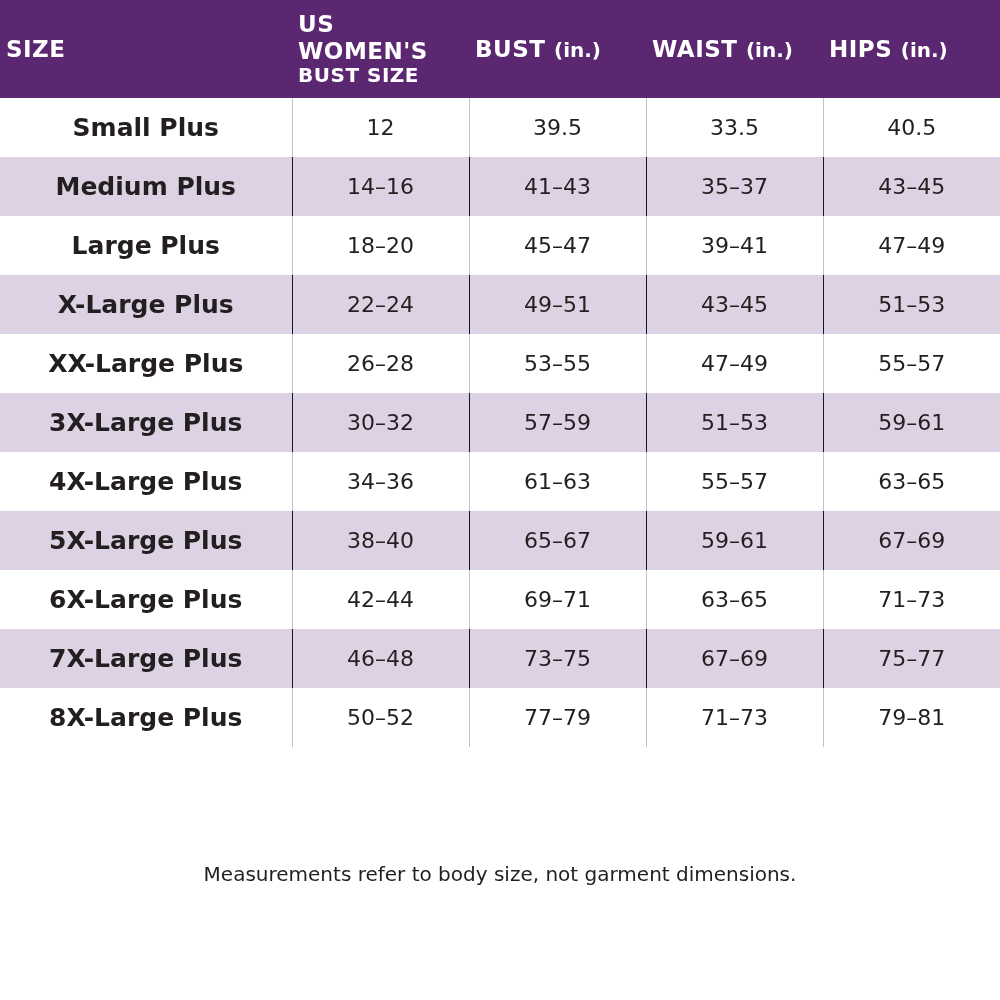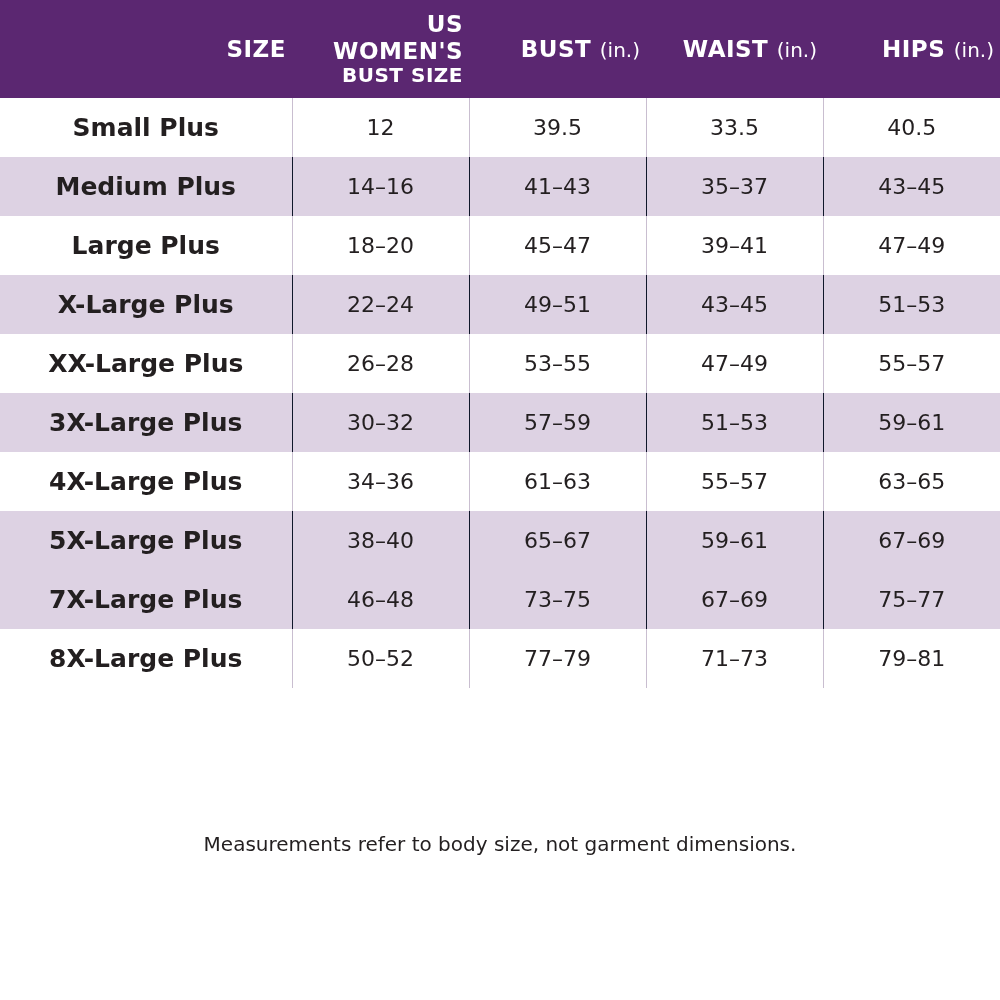--- a/index.html
+++ b/index.html
@@ -35,27 +35,27 @@
   table.size-table col.c-waist  { width: 177px; }
   table.size-table col.c-hips   { width: 177px; }
 
   thead th {
     background: #5b2771;
     color: #ffffff;
     height: 98px;
     font-size: 23px;
     font-weight: bold;
     letter-spacing: 0.5px;
-    text-align: right;
+    text-align: left;
     vertical-align: middle;
     padding: 0 6px;
     box-sizing: border-box;
   }
   thead th .unit {
-    font-weight: normal;
+    font-weight: bold;
     font-size: 20px;
     letter-spacing: 0;
   }
   thead th .hdr-line2 {
     display: block;
     font-size: 20px;
     line-height: 1.15;
   }
   thead th .hdr-line1 {
     display: block;
@@ -189,20 +189,27 @@
         <td>55–57</td>
         <td>63–65</td>
       </tr>
       <tr class="alt">
         <td class="size-cell">5X-Large Plus</td>
         <td>38–40</td>
         <td>65–67</td>
         <td>59–61</td>
         <td>67–69</td>
       </tr>
+      <tr>
+        <td class="size-cell">6X-Large Plus</td>
+        <td>42–44</td>
+        <td>69–71</td>
+        <td>63–65</td>
+        <td>71–73</td>
+      </tr>
       <tr class="alt">
         <td class="size-cell">7X-Large Plus</td>
         <td>46–48</td>
         <td>73–75</td>
         <td>67–69</td>
         <td>75–77</td>
       </tr>
       <tr>
         <td class="size-cell">8X-Large Plus</td>
         <td>50–52</td>

